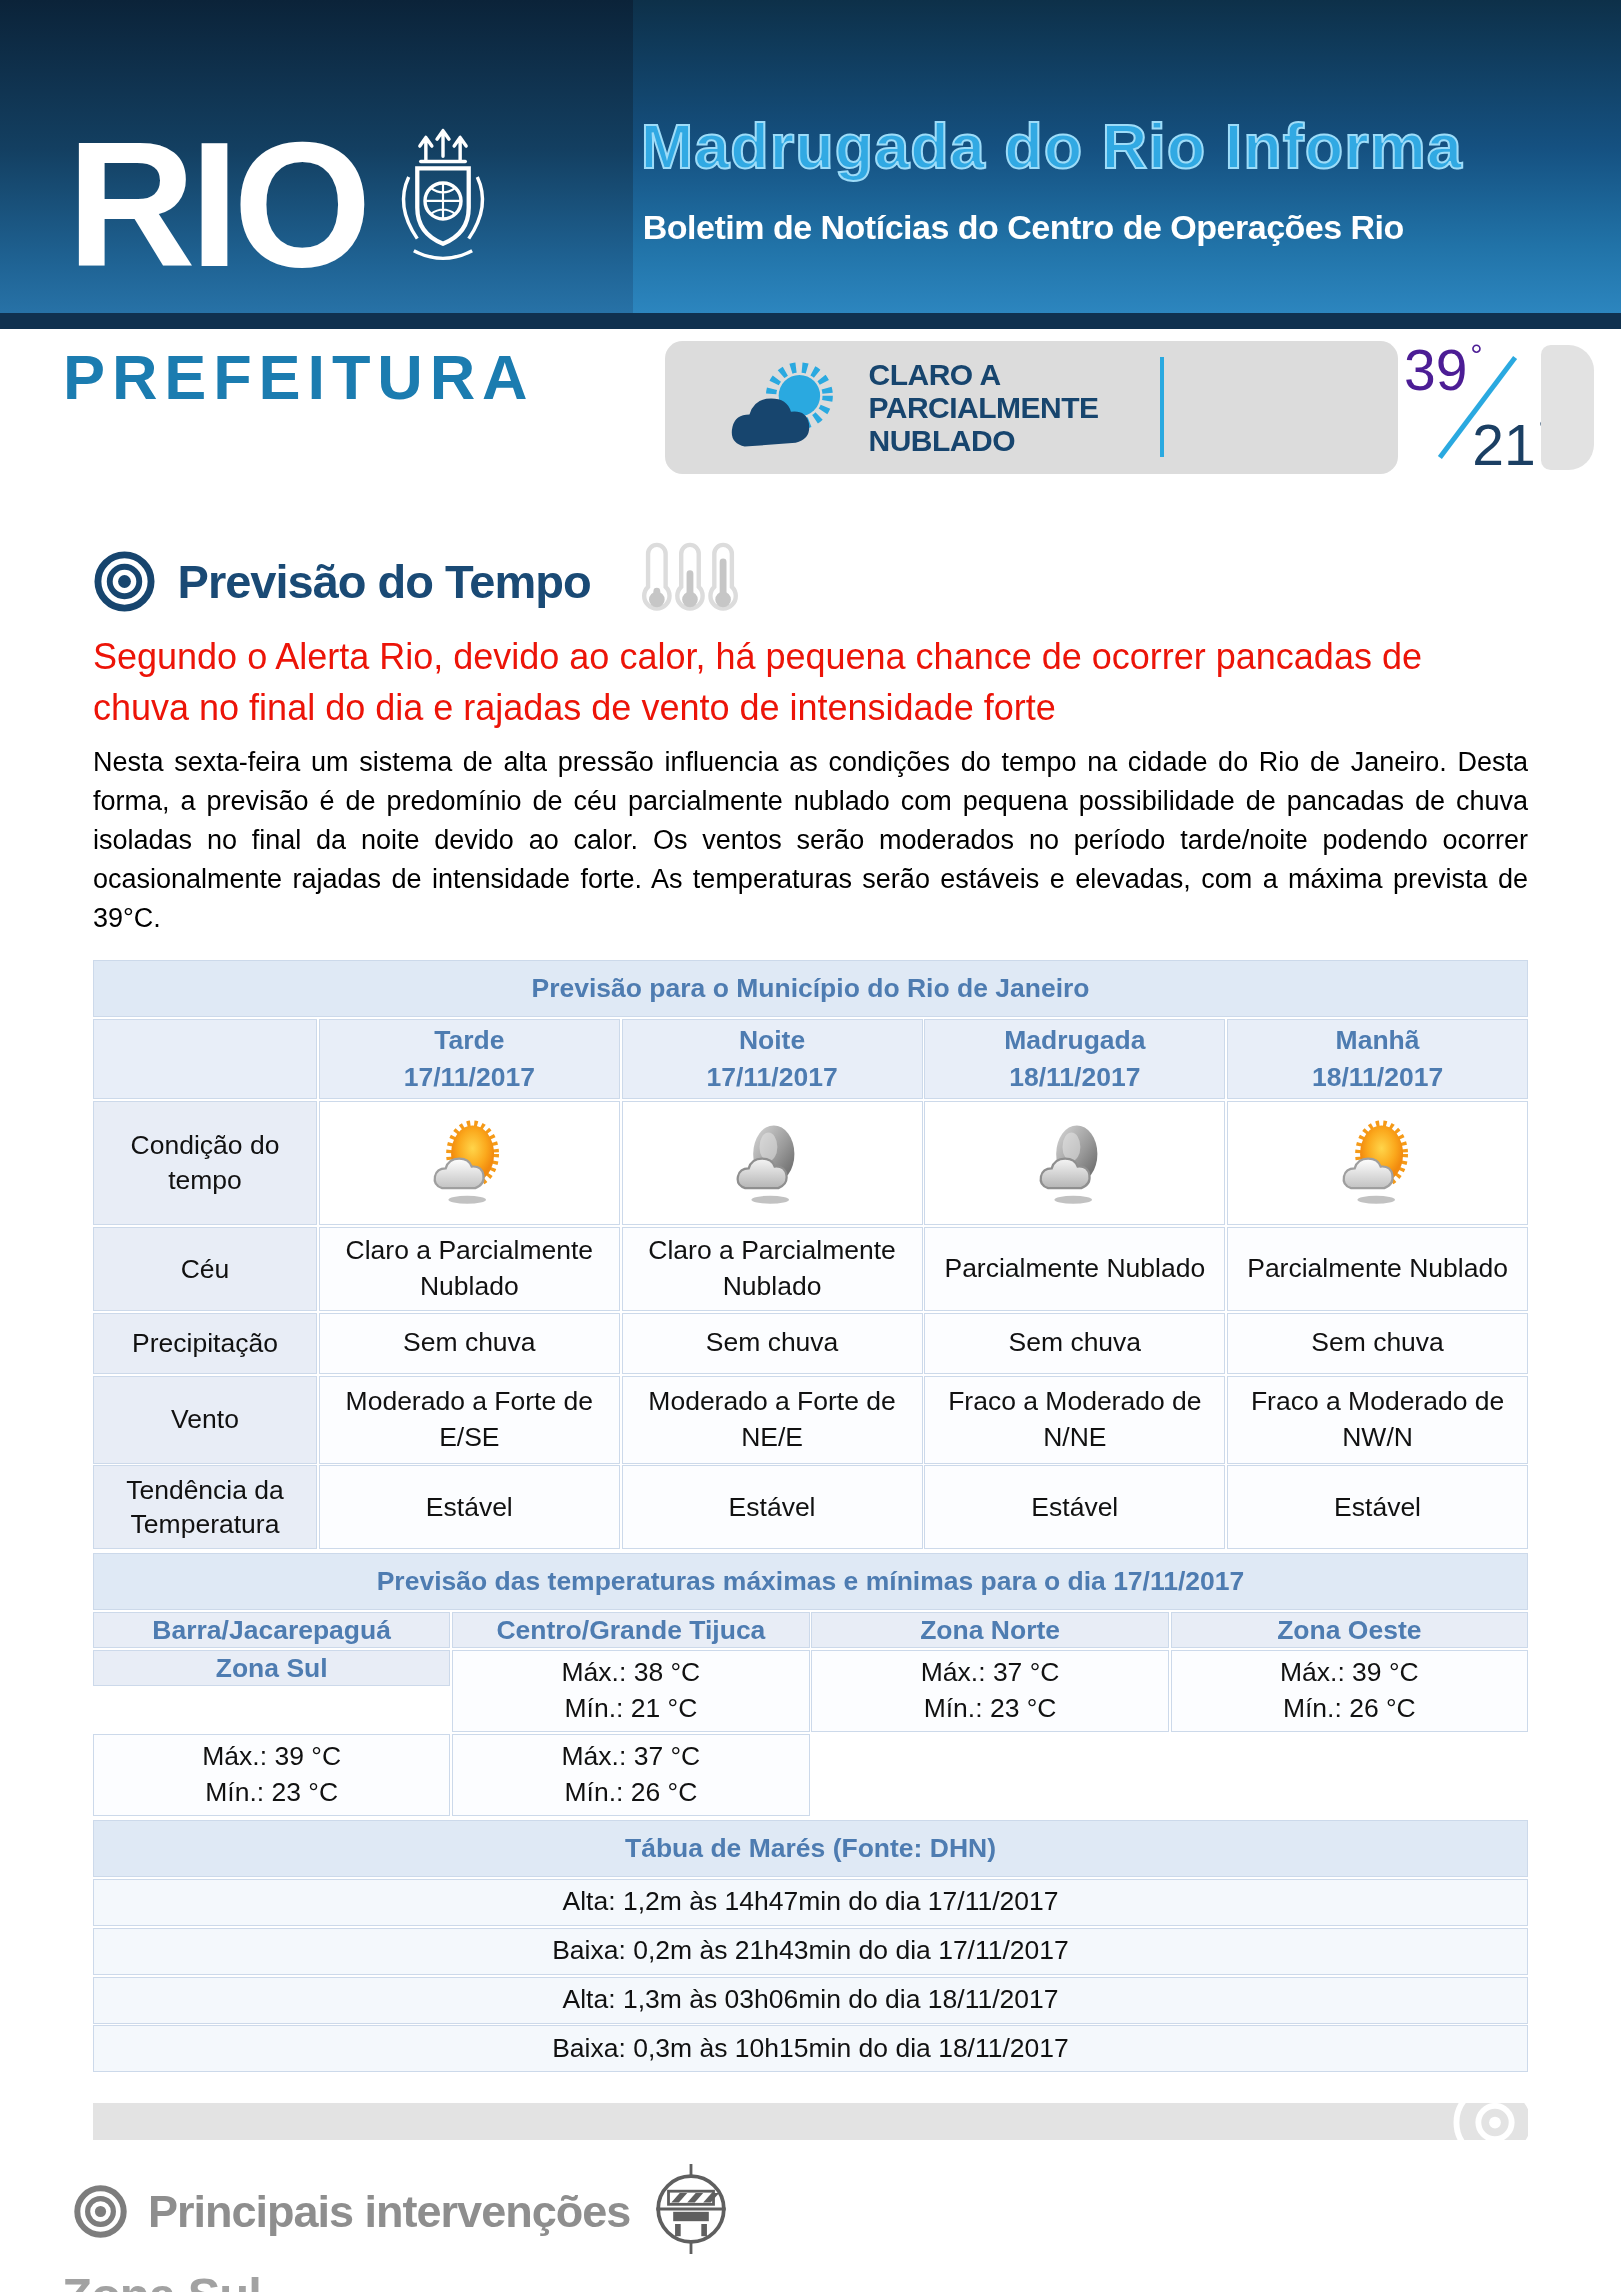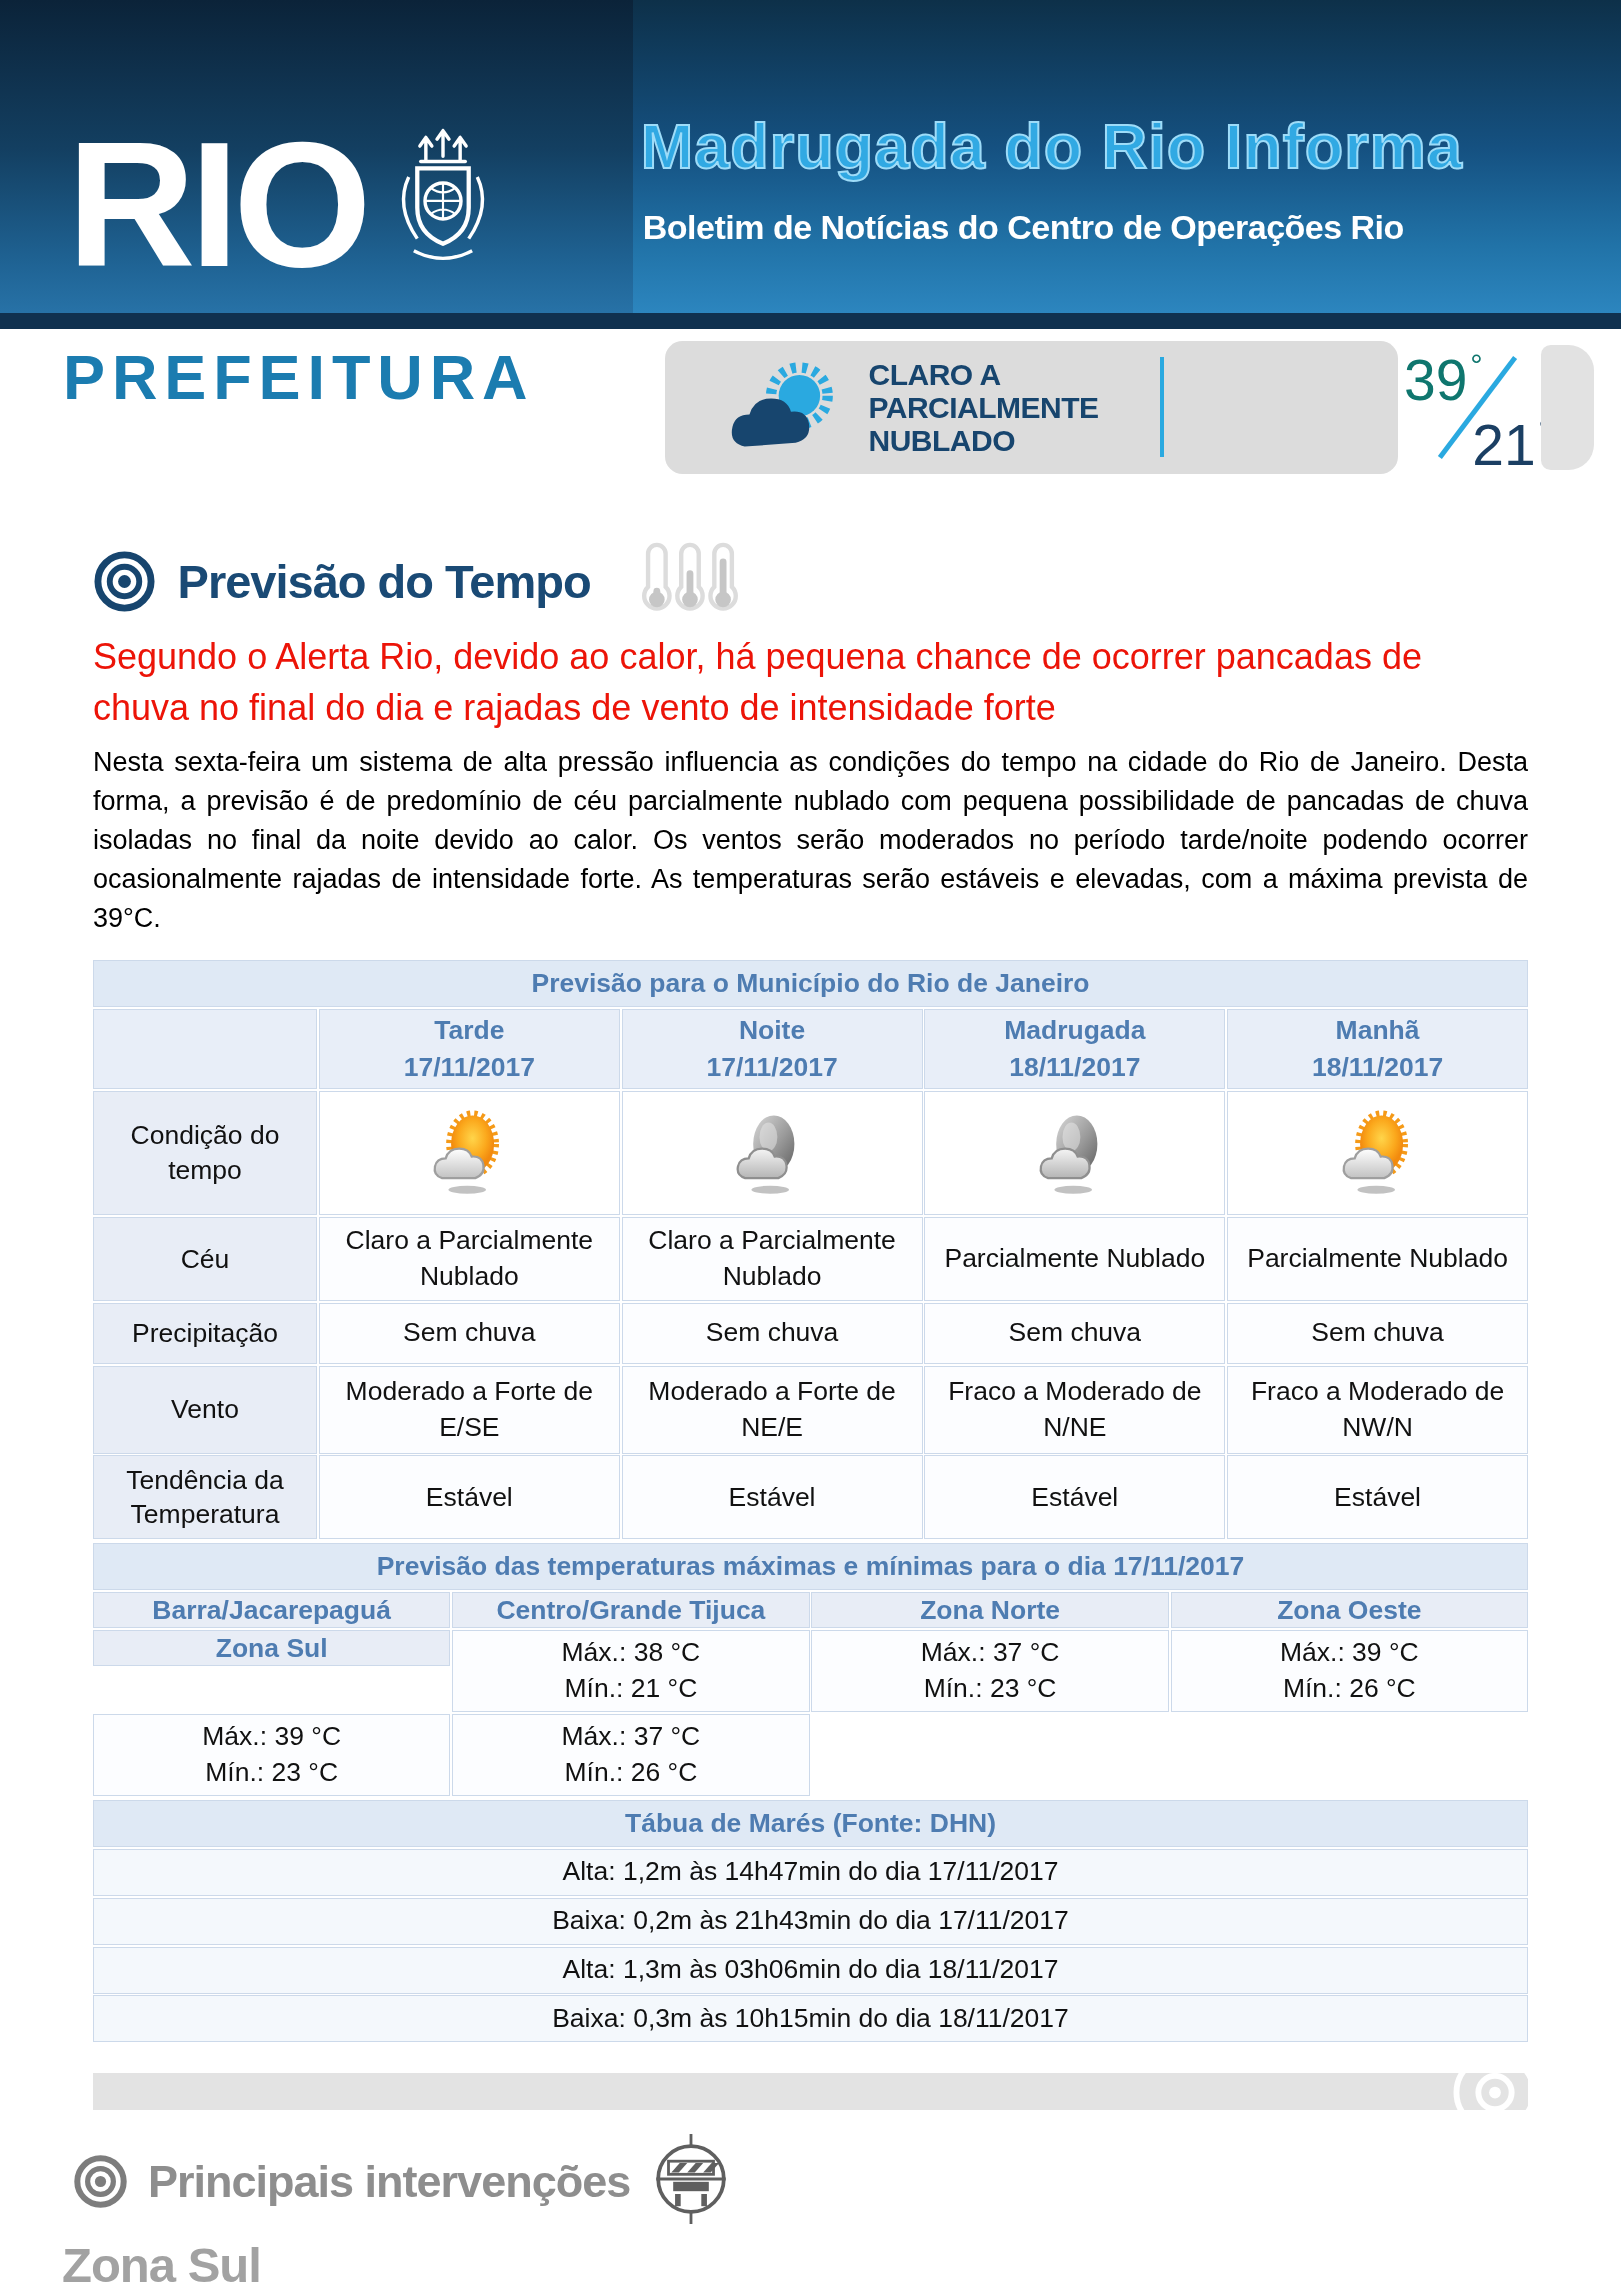--- a/index.html
+++ b/index.html
@@ -73,21 +73,21 @@
     line-height: 1.1; letter-spacing: -0.5px;
   }
   .wb-divider { width: 3.9px; height: 100px; background: #2aa9e0; margin-left: 11.8px; flex: none; }
   .wb-datetime {
     margin-left: 23.5px; width: 196px; text-align: center;
     font-size: 28px; font-weight: bold; color: #17456e; line-height: 1.45;
   }
   .temps {
     position: absolute; left: 1404px; top: 7.8px; width: 147px; height: 141px;
   }
-  .temp-max { position: absolute; left: 0; top: 10px; font-size: 57px; color: #0f766e; }
+  .temp-max { position: absolute; left: 0; top: 0; font-size: 57px; color: #4c1d95; }
   .temp-min { position: absolute; right: 0; bottom: 0; font-size: 57px; color: #1b3f63; }
   .temp-max .deg, .temp-min .deg { font-size: 31px; vertical-align: 23.5px; margin-left: 2.9px; }
   .temp-slash {
     position: absolute; left: 71px; top: 7.8px;
     width: 4.9px; height: 125px; background: #2aa9e0;
     transform: rotate(37deg);
   }
   .right-tab {
     position: absolute; left: 1541px; top: 15.7px;
     width: 53px; height: 125px;
@@ -123,21 +123,21 @@
   .temp-grid { margin-top: 3.9px; grid-template-columns: repeat(4, 1fr); }
   .tide-grid { margin-top: 3.9px; grid-template-columns: 1fr; }
   .cell {
     display: flex; flex-direction: column;
     align-items: center; justify-content: center;
     text-align: center;
     box-shadow: 0 0 0 1px #ccd9ea;
     font-size: 26.5px;
   }
   .cell.span-all { grid-column: 1 / -1; }
-  .c-title { background: #dfe9f5; height: 45px; font-weight: bold; color: #4e7cb1; }
+  .c-title { background: #dfe9f5; height: 55px; font-weight: bold; color: #4e7cb1; }
   .c-head  { background: #e8eef8; color: #4e7cb1; font-weight: bold; line-height: 1.4; }
   .c-label { background: #e8edf6; color: #111; line-height: 1.3; }
   .c-val   { background: #fcfdff; color: #111; line-height: 1.35; }
   .c-icon  { background: #ffffff; }
   .r-colhead { height: 78px; }
   .r-cond { height: 122px; }
   .r-ceu { height: 82px; }
   .r-prec { height: 59px; }
   .r-vento { height: 86px; }
   .r-tend { height: 82px; }

